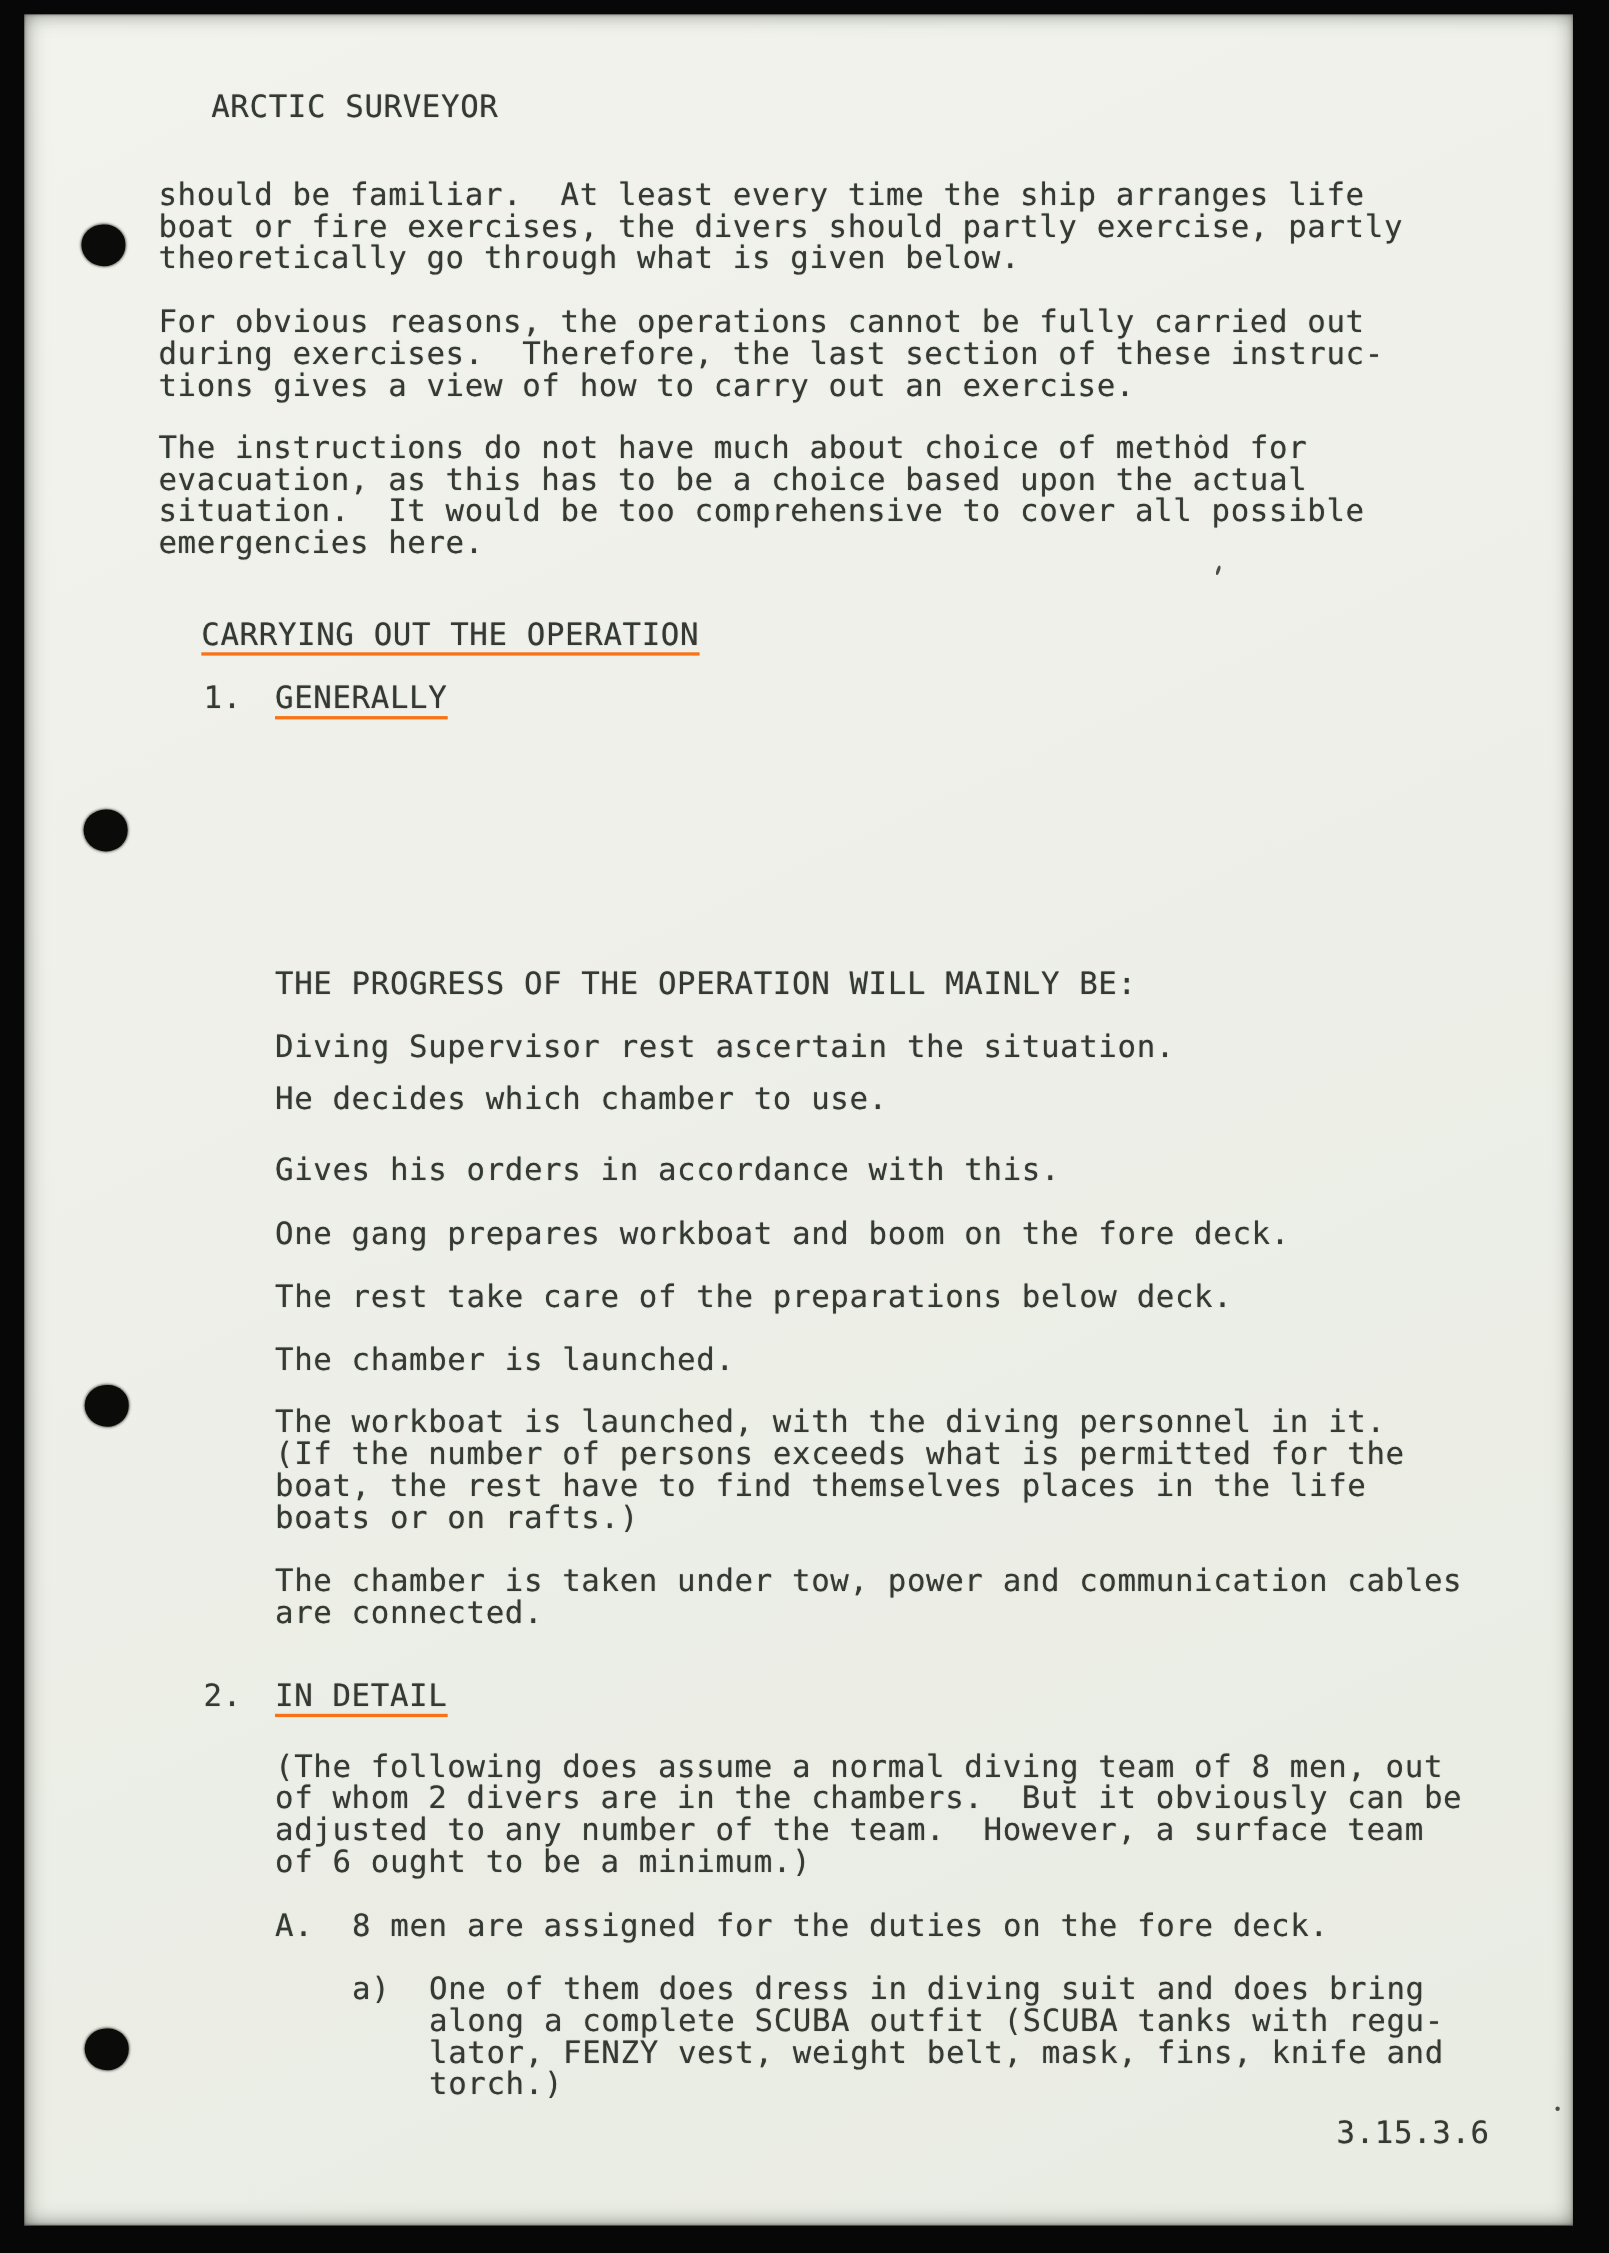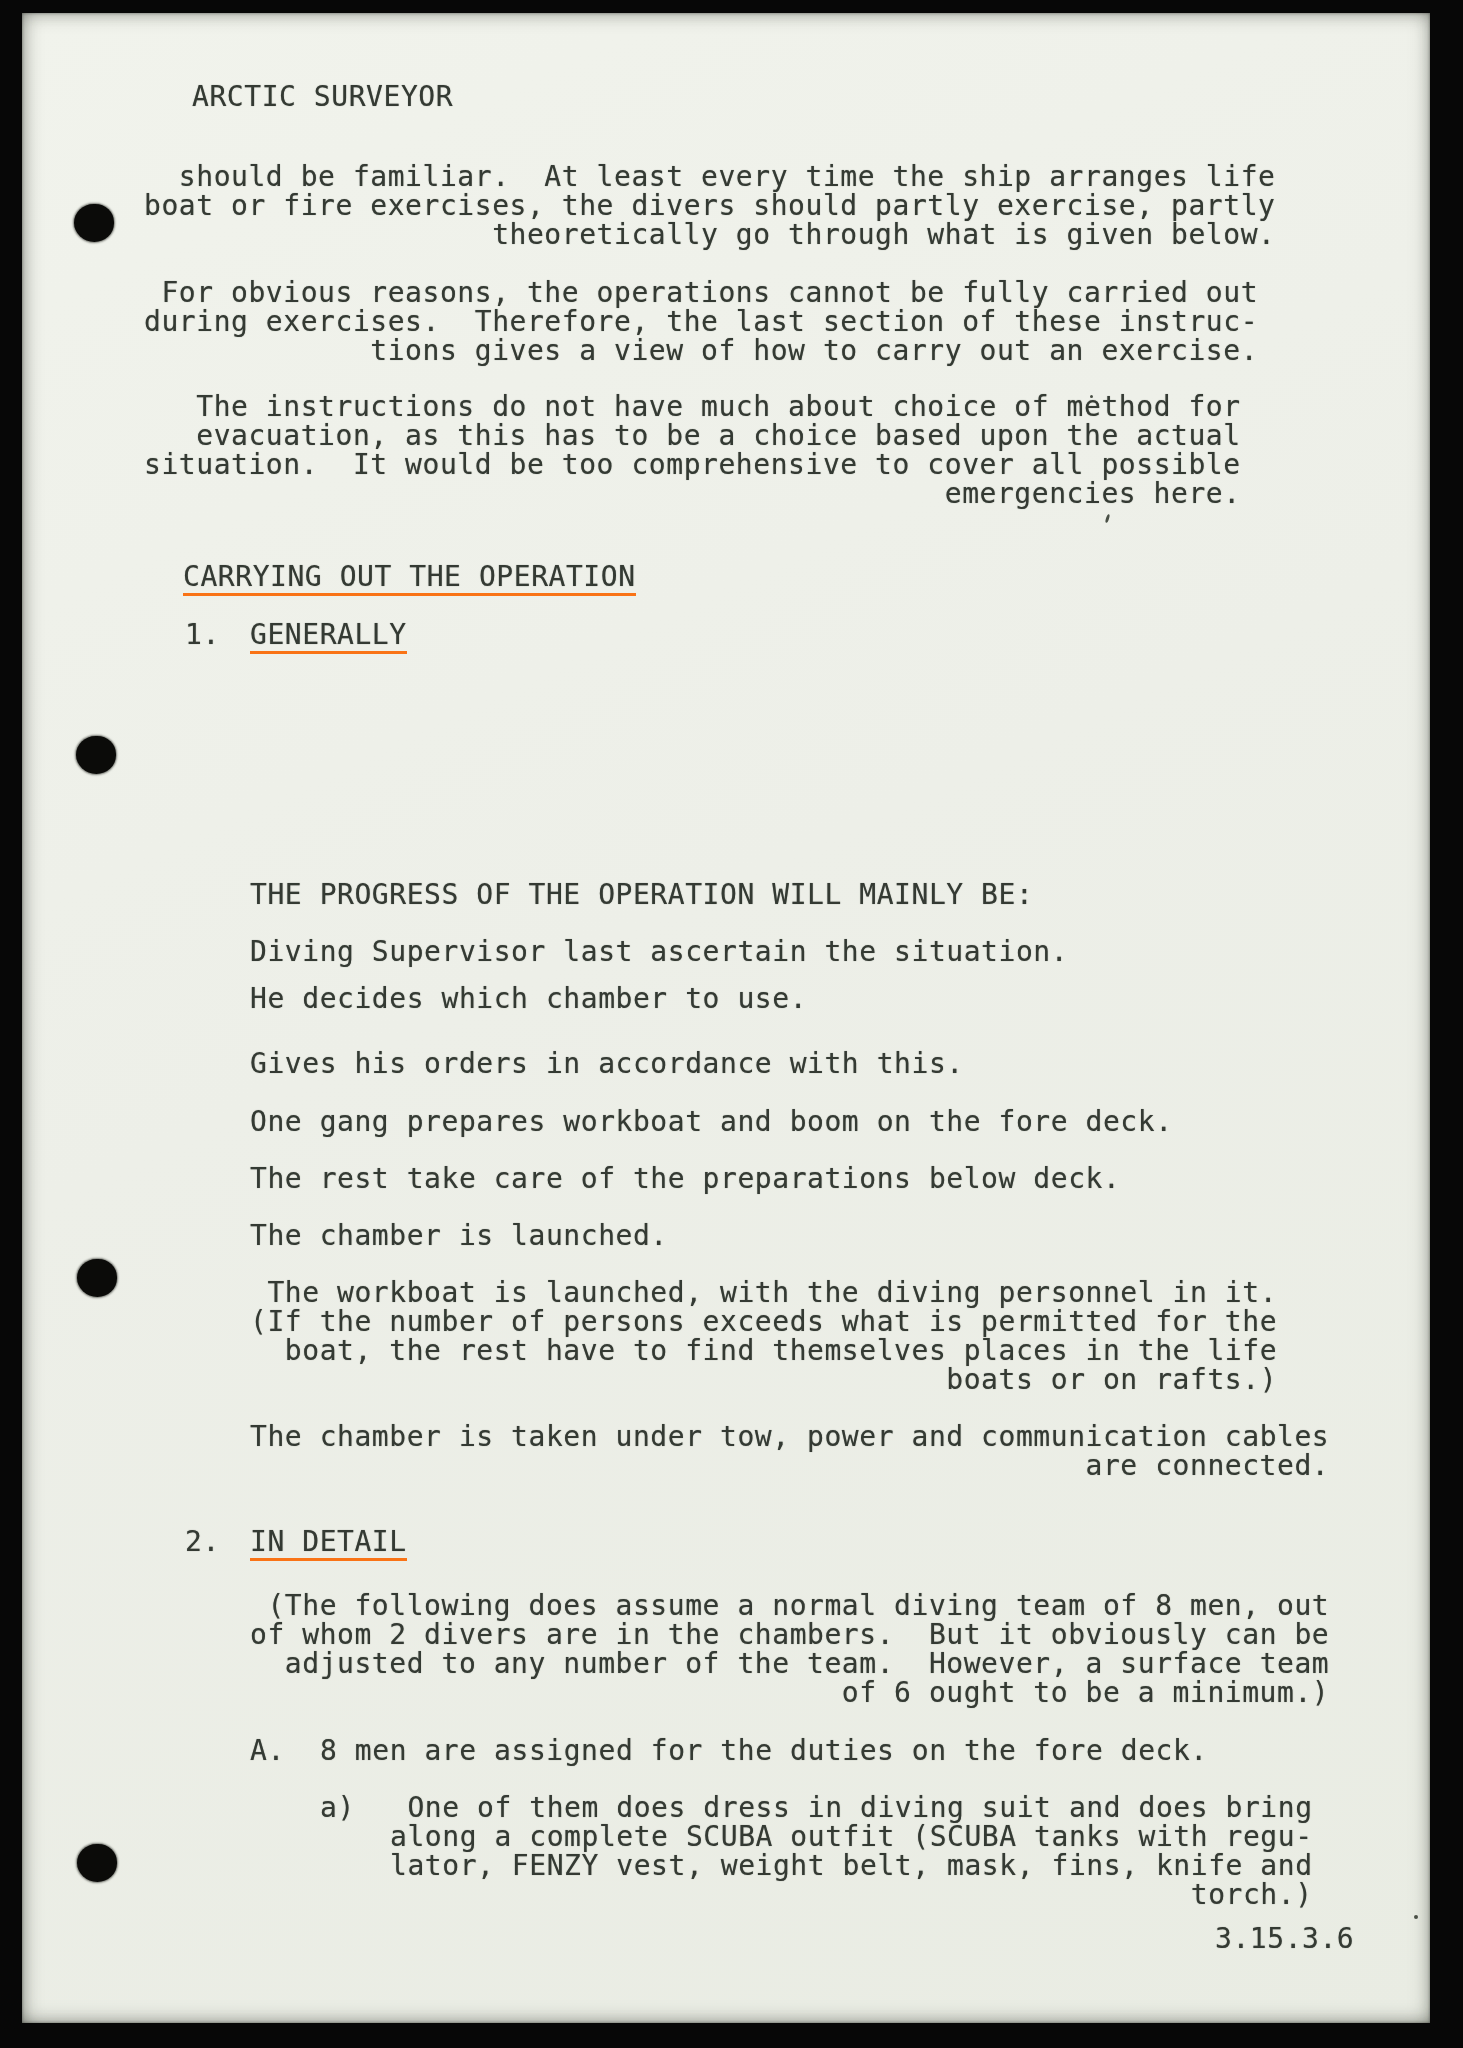--- a/index.html
+++ b/index.html
@@ -30,21 +30,21 @@
     box-shadow:0 0 2px 1px rgba(20,22,16,0.55);
   }
   .t{
     position:absolute;
     color:#343a33;
     font-size:28px;
     line-height:29px;
     letter-spacing:0.55px;
     text-shadow:0 0 1px rgba(52,58,51,0.55);
   }
-  .line{white-space:pre;height:29px;text-align:right;}
+  .line{white-space:pre;height:29px;}
   .ul{
     display:inline-block;
     border-bottom:3px solid #f97316;
     padding-bottom:2px;
   }
   .speck{position:absolute;background:#4a5046;border-radius:50%;}
 </style>
 </head>
 <body>
 
@@ -95,21 +95,21 @@
     <span class="ul">GENERALLY</span>
   </div>
 
 
 
   <div class="t" style="left:250px;top:880px">
     <div class="line">THE PROGRESS OF THE OPERATION WILL MAINLY BE:</div>
   </div>
 
   <div class="t" style="left:250px;top:937px">
-    <div class="line">Diving Supervisor last ascertain the situation.</div>
+    <div class="line">Diving Supervisor rest ascertain the situation.</div>
   </div>
 
   <div class="t" style="left:250px;top:984px">
     <div class="line">He decides which chamber to use.</div>
   </div>
 
   <div class="t" style="left:250px;top:1049px">
     <div class="line">Gives his orders in accordance with this.</div>
   </div>
 

